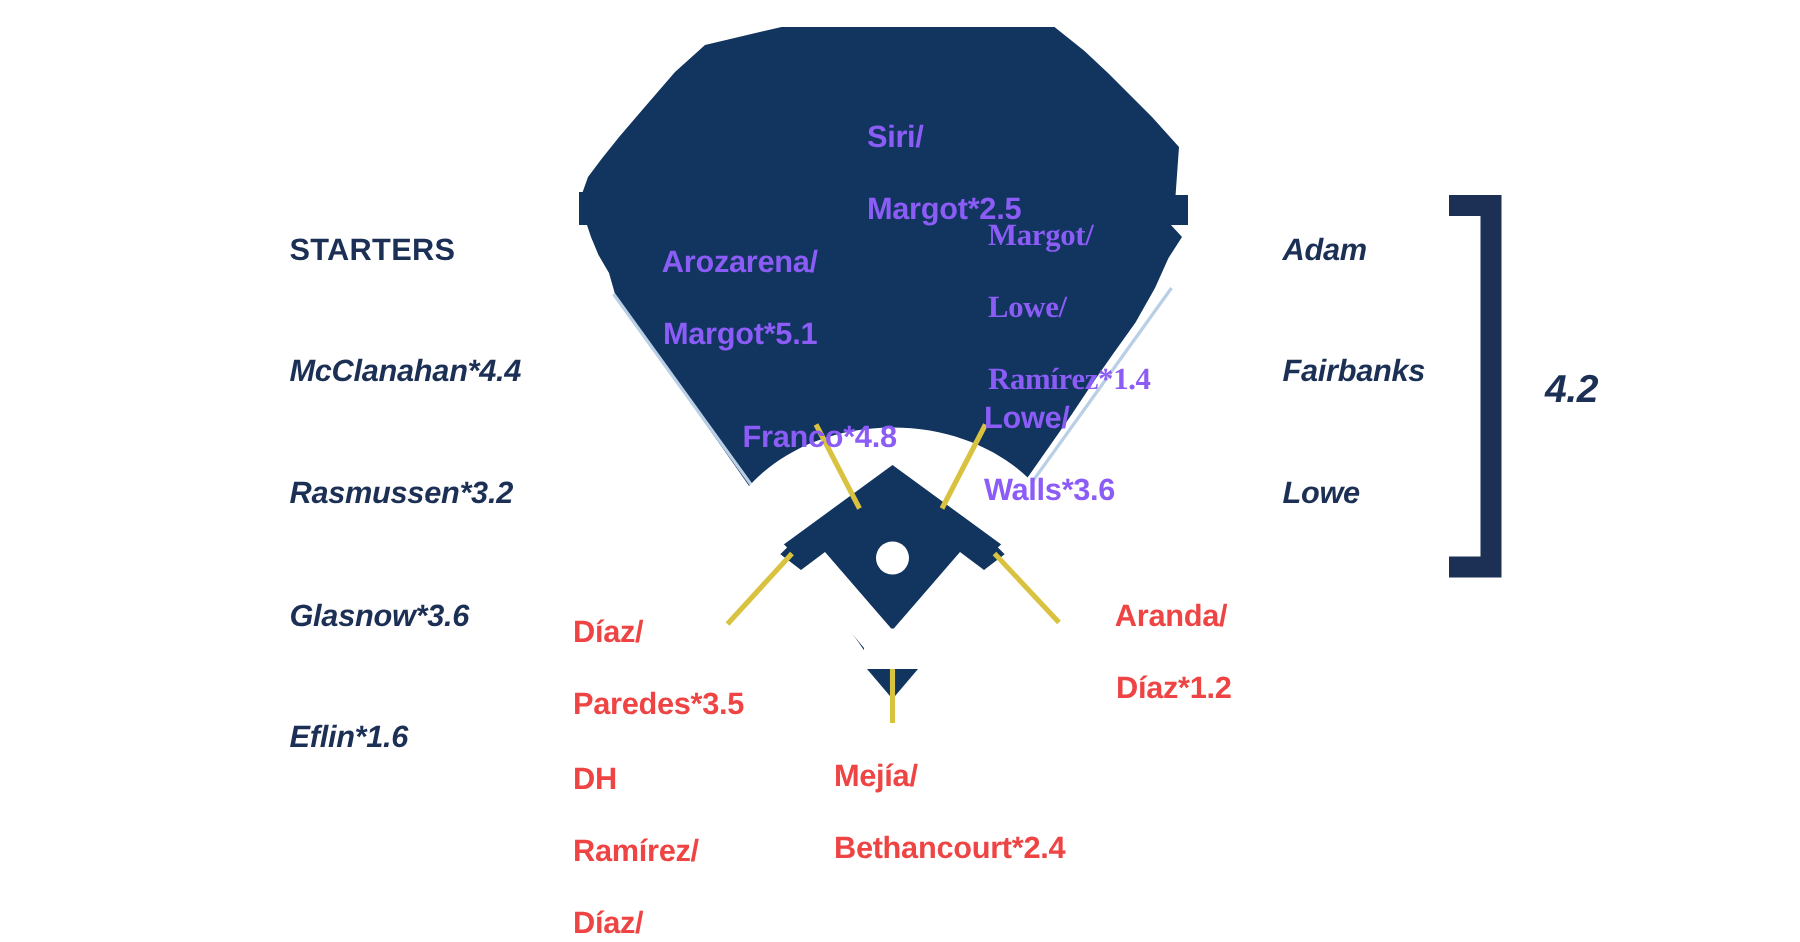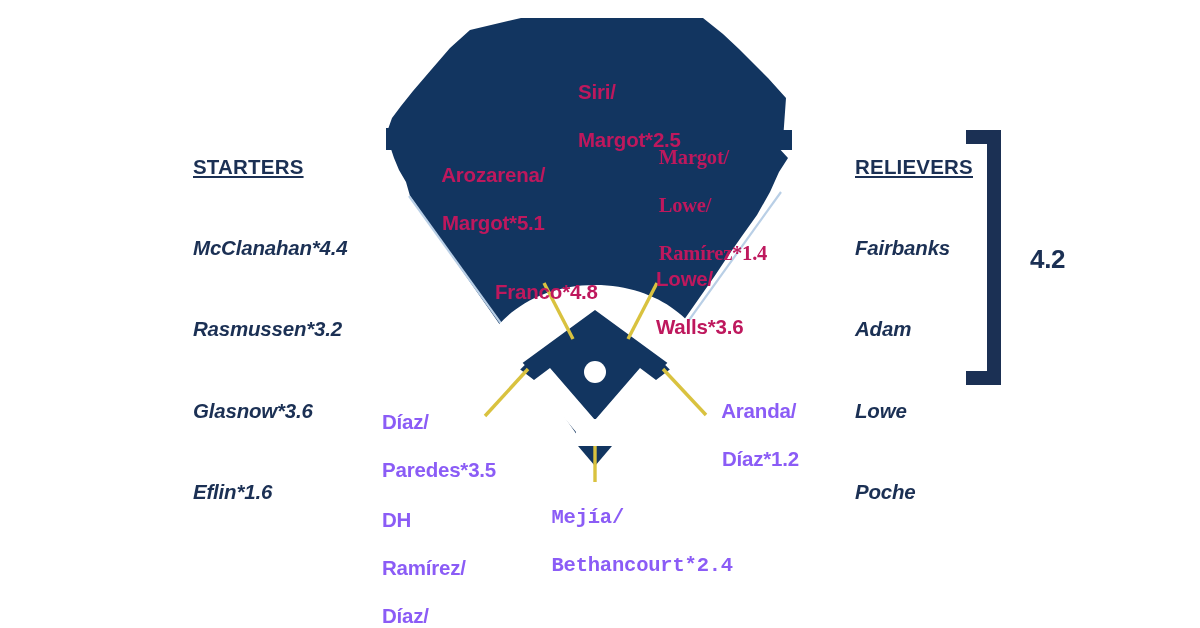--- a/index.html
+++ b/index.html
@@ -26,52 +26,52 @@
   }
   .lbl {
     position: absolute;
     font-weight: bold;
     line-height: 1.17;
     white-space: pre;
     letter-spacing: -0.2px;
   }
   
   .on-field {
-    color: #be185d;
+    color: #8b5cf6;
     font-size: 20.5px;
   }
   
   .off-field {
-    color: #8b5cf6;
+    color: #ef4444;
     font-size: 20.5px;
   }
   .list-block {
     position: absolute;
     color: #1b3054;
     font-weight: bold;
     font-size: 20.5px;
     line-height: 1.32;
     white-space: pre;
     letter-spacing: -0.2px;
   }
   .list-block .hd {
     display: block;
     letter-spacing: 0.2px;
-    text-decoration: underline;
   }
   .list-block .row {
     display: block;
     font-style: italic;
   }
   .brace-val {
     position: absolute;
     color: #1b3054;
     font-weight: bold;
     font-size: 26px;
     letter-spacing: -0.3px;
+    font-style: italic;
   }
 </style>
 </head>
 <body>
 
 <div id="stage">
 
   <svg id="fieldSvg" viewBox="0 0 1200 628">
 
     <g>
@@ -129,25 +129,23 @@
   <div class="list-block" style="left:193px; top:99px;">
     <span class="hd">STARTERS</span>
     <span class="row">McClanahan*4.4</span>
     <span class="row">Rasmussen*3.2</span>
     <span class="row">Glasnow*3.6</span>
     <span class="row">Eflin*1.6</span>
     
   </div>
 
   <div class="list-block" style="left:855px; top:99px;">
-    <span class="hd">RELIEVERS</span>
+    <span class="row">Adam</span>
     <span class="row">Fairbanks</span>
-    <span class="row">Adam</span>
     <span class="row">Lowe</span>
-    <span class="row">Poche</span>
     
     
     
     
     
   </div>
 
   <div class="brace-val" style="left:1030px; top:244px;">4.2</div>
 
   <div class="lbl on-field" style="left:556px; top:56px;">
@@ -173,26 +171,26 @@
   <div class="lbl on-field" style="left:634px; top:243px;">
     <span class="row">Lowe/</span><br>
     <span class="row">Walls*3.6</span>
   </div>
 
   <div class="lbl off-field" style="left:360px; top:386px;">
     <span class="row">Díaz/</span><br>
     <span class="row">Paredes*3.5</span>
   </div>
 
-  <div class="lbl off-field" style="left:700px; top:375px;">
+  <div class="lbl off-field" style="left:722px; top:375px;">
     <span class="row">Aranda/</span><br>
     <span class="row">Díaz*1.2</span>
   </div>
 
-  <div class="lbl off-field" style="left:503px; top:482px;font-family:Liberation Mono, monospace;">
+  <div class="lbl off-field" style="left:534px; top:482px;">
     <span class="row">Mejía/</span><br>
     <span class="row">Bethancourt*2.4</span>
   </div>
 
   <div class="lbl off-field" style="left:360px; top:484px;">
     <span class="row">DH</span><br>
     <span class="row">Ramírez/</span><br>
     <span class="row">Díaz/</span><br>
     
   </div>

